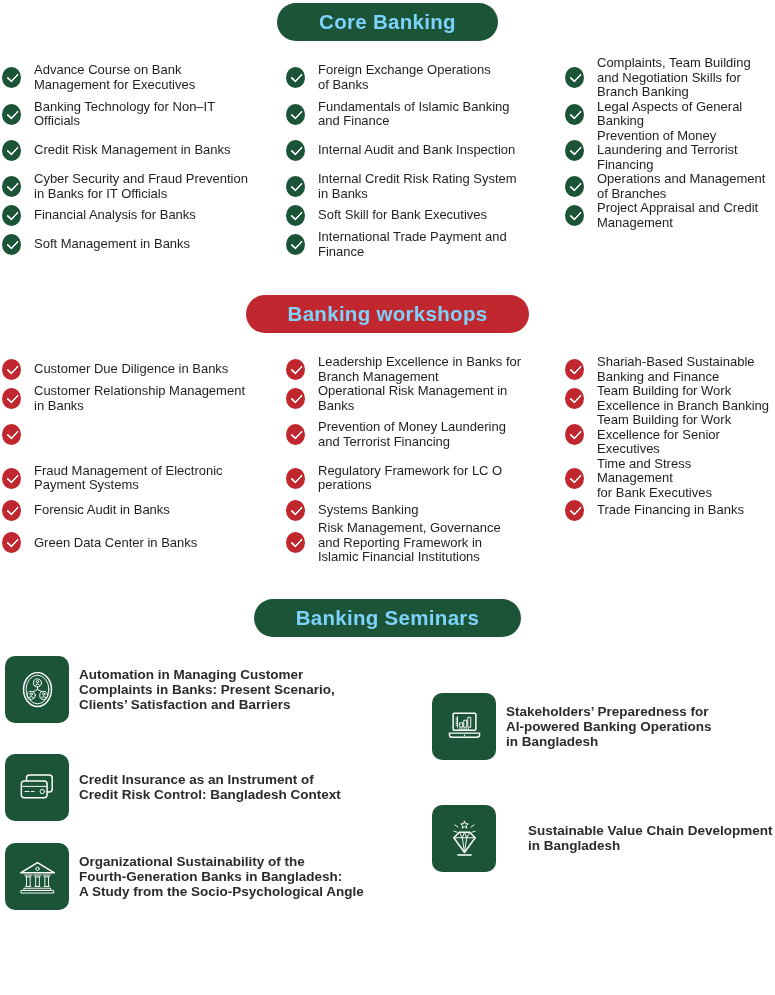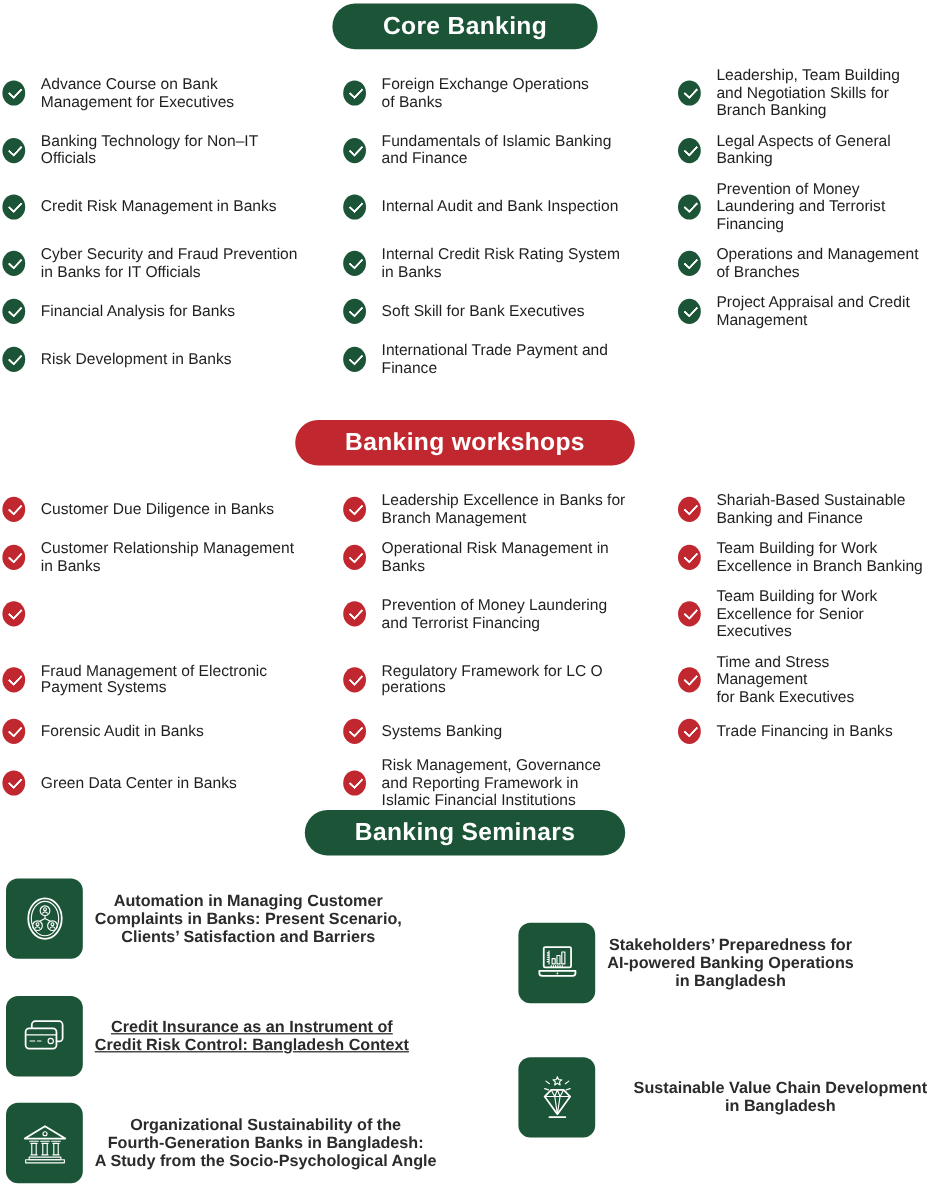--- a/index.html
+++ b/index.html
@@ -12,39 +12,38 @@
   }
   .page { padding-top:3px; }
 
   
   .pill {
     width:max-content;
     margin:0 auto;
     height:38px; line-height:38px;
     padding:0 42px;
     border-radius:19px;
-    color:#ffffff;
+    color:#7dd3fc;
     font-size:20.5px;
     font-weight:700;
     letter-spacing:.3px;
     text-align:center;
   }
   .green-bg { background:var(--green); }
   .red-bg { background:var(--red); }
 
   .mt36 { margin-top:36px; }
-  .mt34 { }
+  .mt34 { margin-top:34px; }
 
   
   .grid {
     display:grid;
     grid-template-columns:284px 279px 1fr;
     grid-template-rows:repeat(6, auto);
     grid-auto-flow:column;
-    row-gap:11px;
     align-items:center;
     margin-top:15px;
     padding-left:2px;
   }
   .grid.ws { margin-top:22px; }
   .item { display:flex; align-items:center; gap:13px; padding-right:6px; }
   .txt {
     white-space:pre-line;
     font-size:13px;
     line-height:14.5px;
@@ -68,22 +67,22 @@
     border-left:2.2px solid #fff;
     border-bottom:2.2px solid #fff;
     border-radius:1px;
     transform:rotate(-47deg);
   }
 
   
   .seminars { display:flex; margin-top:19px; padding-left:5px; }
   .sem-col-left { width:427px; }
   .sem-col-right { flex:1; padding-top:37px; }
-  .sem-item { display:flex; align-items:center; gap:10px;text-align:center; }
-  .sem-col-left .sem-item:nth-child(2) { margin-top:31px;text-decoration:underline; }
+  .sem-item { display:flex; align-items:center; gap:10px; }
+  .sem-col-left .sem-item:nth-child(2) { margin-top:31px; }
   .sem-col-left .sem-item:nth-child(3) { margin-top:22px; }
   .sem-col-right .sem-item:nth-child(2) { margin-top:45px;gap:32px; }
   .sem-box {
     flex:0 0 64px;
     width:64px; height:67px;
     border-radius:10px;
     background:var(--green);
     display:flex; align-items:center; justify-content:center;
   }
   .sem-box svg { width:47px; height:49px; display:block; }
@@ -125,21 +124,21 @@
         <span class="check green"></span>
         <span class="txt">Cyber Security and Fraud Prevention
 in Banks for IT Officials</span>
       </div>
     <div class="item">
         <span class="check green"></span>
         <span class="txt">Financial Analysis for Banks</span>
       </div>
     <div class="item">
         <span class="check green"></span>
-        <span class="txt">Risk Development in Banks</span>
+        <span class="txt">Soft Management in Banks</span>
       </div>
 
     <div class="item">
         <span class="check green"></span>
         <span class="txt">Foreign Exchange Operations
 of Banks</span>
       </div>
     <div class="item">
         <span class="check green"></span>
         <span class="txt">Fundamentals of Islamic Banking
@@ -159,21 +158,21 @@
         <span class="txt">Soft Skill for Bank Executives</span>
       </div>
     <div class="item">
         <span class="check green"></span>
         <span class="txt">International Trade Payment and
 Finance</span>
       </div>
 
     <div class="item">
         <span class="check green"></span>
-        <span class="txt">Leadership, Team Building
+        <span class="txt">Complaints, Team Building
 and Negotiation Skills for
 Branch Banking</span>
       </div>
     <div class="item">
         <span class="check green"></span>
         <span class="txt">Legal Aspects of General
 Banking</span>
       </div>
     <div class="item">
         <span class="check green"></span>

